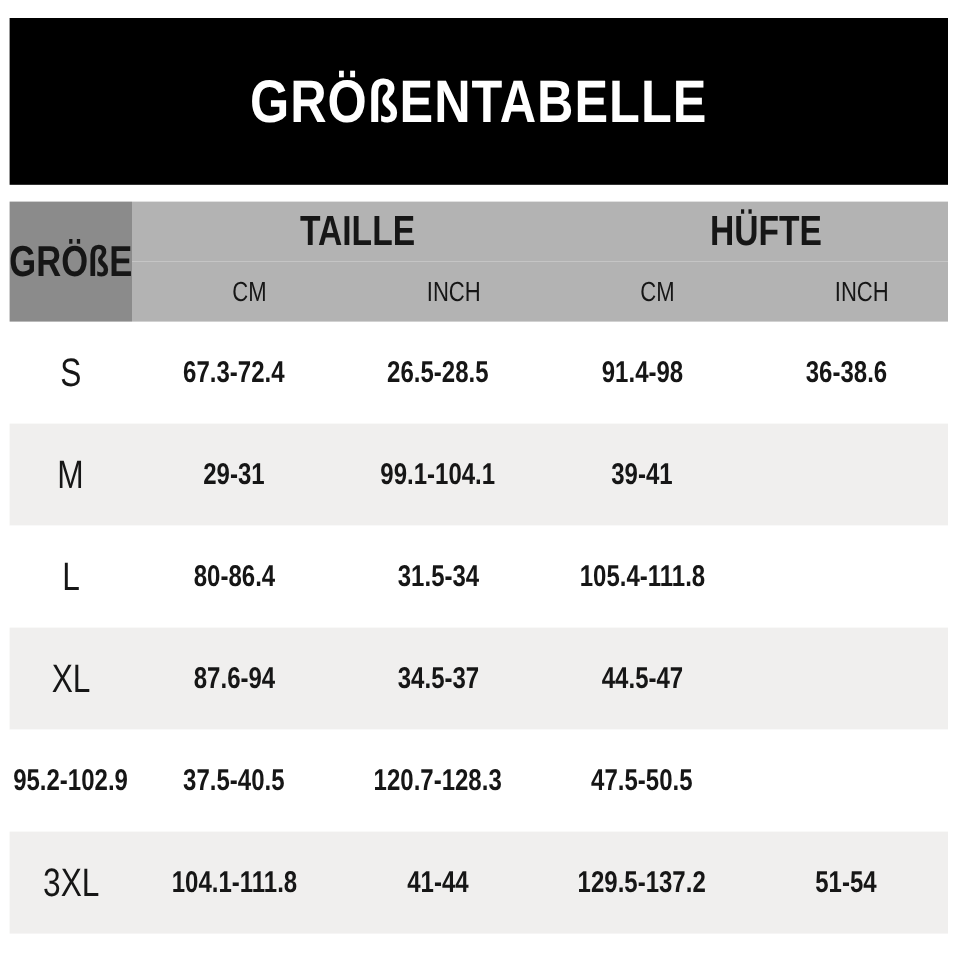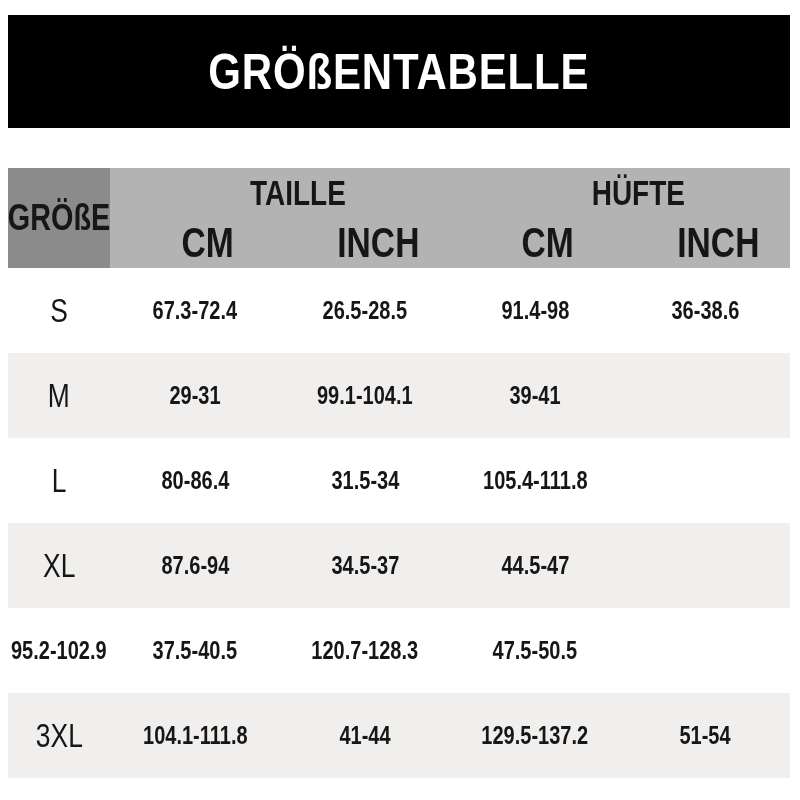--- a/index.html
+++ b/index.html
@@ -10,21 +10,21 @@
     --row-even-bg:#ffffff;
     --row-odd-bg:#f0efee;
     --text:#161616;
   }
   *{box-sizing:border-box;margin:0;padding:0;}
   html,body{width:800px;height:800px;background:#ffffff;overflow:hidden;}
   body{font-family:"Liberation Sans","DejaVu Sans",sans-serif;color:var(--text);}
   .sheet{position:relative;width:800px;height:800px;background:#ffffff;}
 
   .banner{
-    position:absolute;left:8px;top:15px;width:782px;height:113px;
+    position:absolute;left:8px;top:15px;width:782px;height:139px;
     background:var(--banner-bg);
     display:flex;align-items:center;justify-content:center;
   }
   .banner .title{
     color:var(--banner-text);
     font-size:50px;font-weight:600;letter-spacing:1px;
     transform:scaleX(0.84);transform-origin:center;
     white-space:nowrap;
   }
 
@@ -38,21 +38,21 @@
   .cell{display:flex;align-items:center;justify-content:center;}
   .t{display:inline-block;transform:scaleX(0.8);transform-origin:center;white-space:nowrap;}
 
   .size-col-header{
     grid-column:1;grid-row:1/3;background:var(--size-header-bg);
     font-size:36px;font-weight:600;
   }
   .group-header{background:var(--header-bg);font-size:35px;font-weight:600;grid-row:1;padding-left:36px;}
   .group-taille{grid-column:2/4;}
   .group-huefte{grid-column:4/6;}
-  .sub-header{background:var(--header-bg);font-size:42px;font-weight:700;grid-row:2;padding-left:26px;}
+  .sub-header{background:var(--header-bg);font-size:23px;font-weight:400;grid-row:2;padding-left:26px;}
   .sub-1{grid-column:2;} .sub-2{grid-column:3;} .sub-3{grid-column:4;} .sub-4{grid-column:5;}
 
   .row{
     display:grid;
     grid-template-columns:102px 170px 170px 170px 170px;
     height:85px;
     background:var(--row-even-bg);
   }
   .row.odd{background:var(--row-odd-bg);}
   .size-cell{font-size:33px;font-weight:400;}

